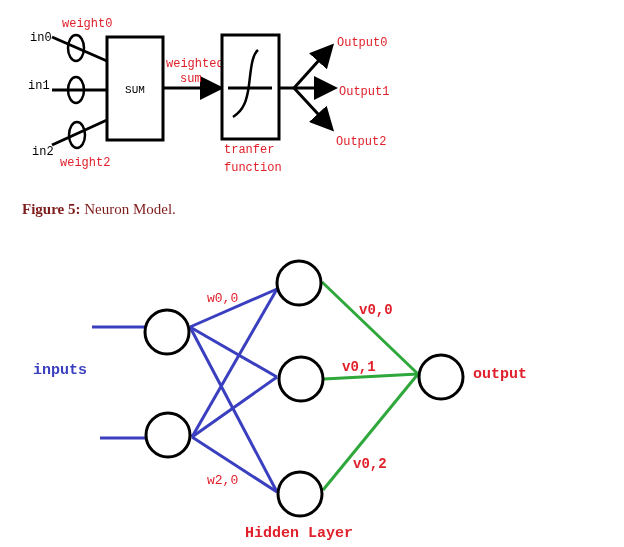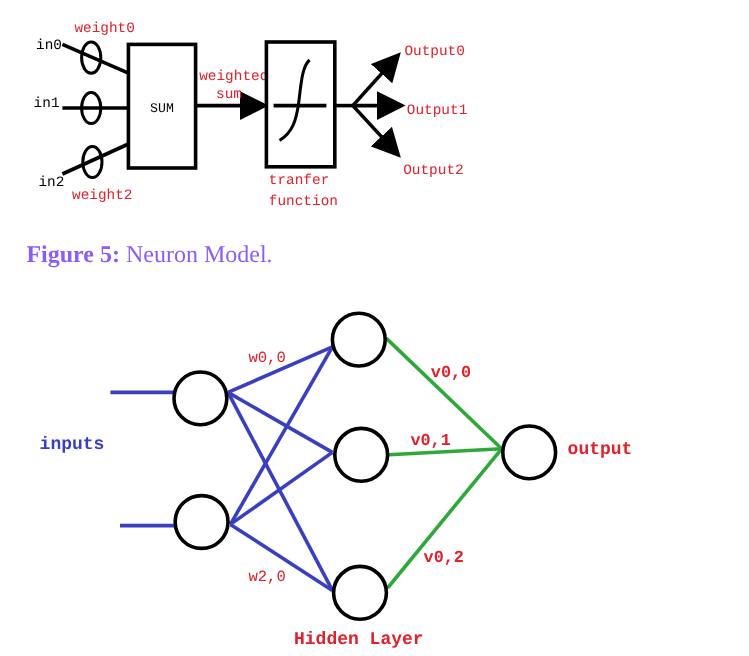--- a/index.html
+++ b/index.html
@@ -1,20 +1,20 @@
 <!DOCTYPE html>
 <html><head>
   <meta charset="utf-8">
   <style>
     html, body { margin: 0; padding: 0; background: #ffffff; }
     body { width: 624px; height: 547px; position: relative; overflow: hidden; }
     svg { position: absolute; left: 0; top: 0; }
     .mono { font-family: "Liberation Mono", "DejaVu Sans Mono", monospace; }
     .serif { font-family: "Liberation Serif", "DejaVu Serif", serif; }
-    .caption { position: absolute; left: 22px; top: 201px; font-size: 20px; color: #8b5cf6; }
+    .caption { position: absolute; left: 22px; top: 201px; font-size: 15px; color: #7f1d1d; }
     .caption b { font-weight: bold; }
   </style>
 </head>
 <body>
 
 <svg width="624" height="547" viewBox="0 0 624 547">
   <defs>
     <marker id="arrow" markerWidth="8" markerHeight="8" refX="6" refY="4" orient="auto">
       <path d="M0,0 L8,4 L0,8 Z" fill="#000"></path>
     </marker>

